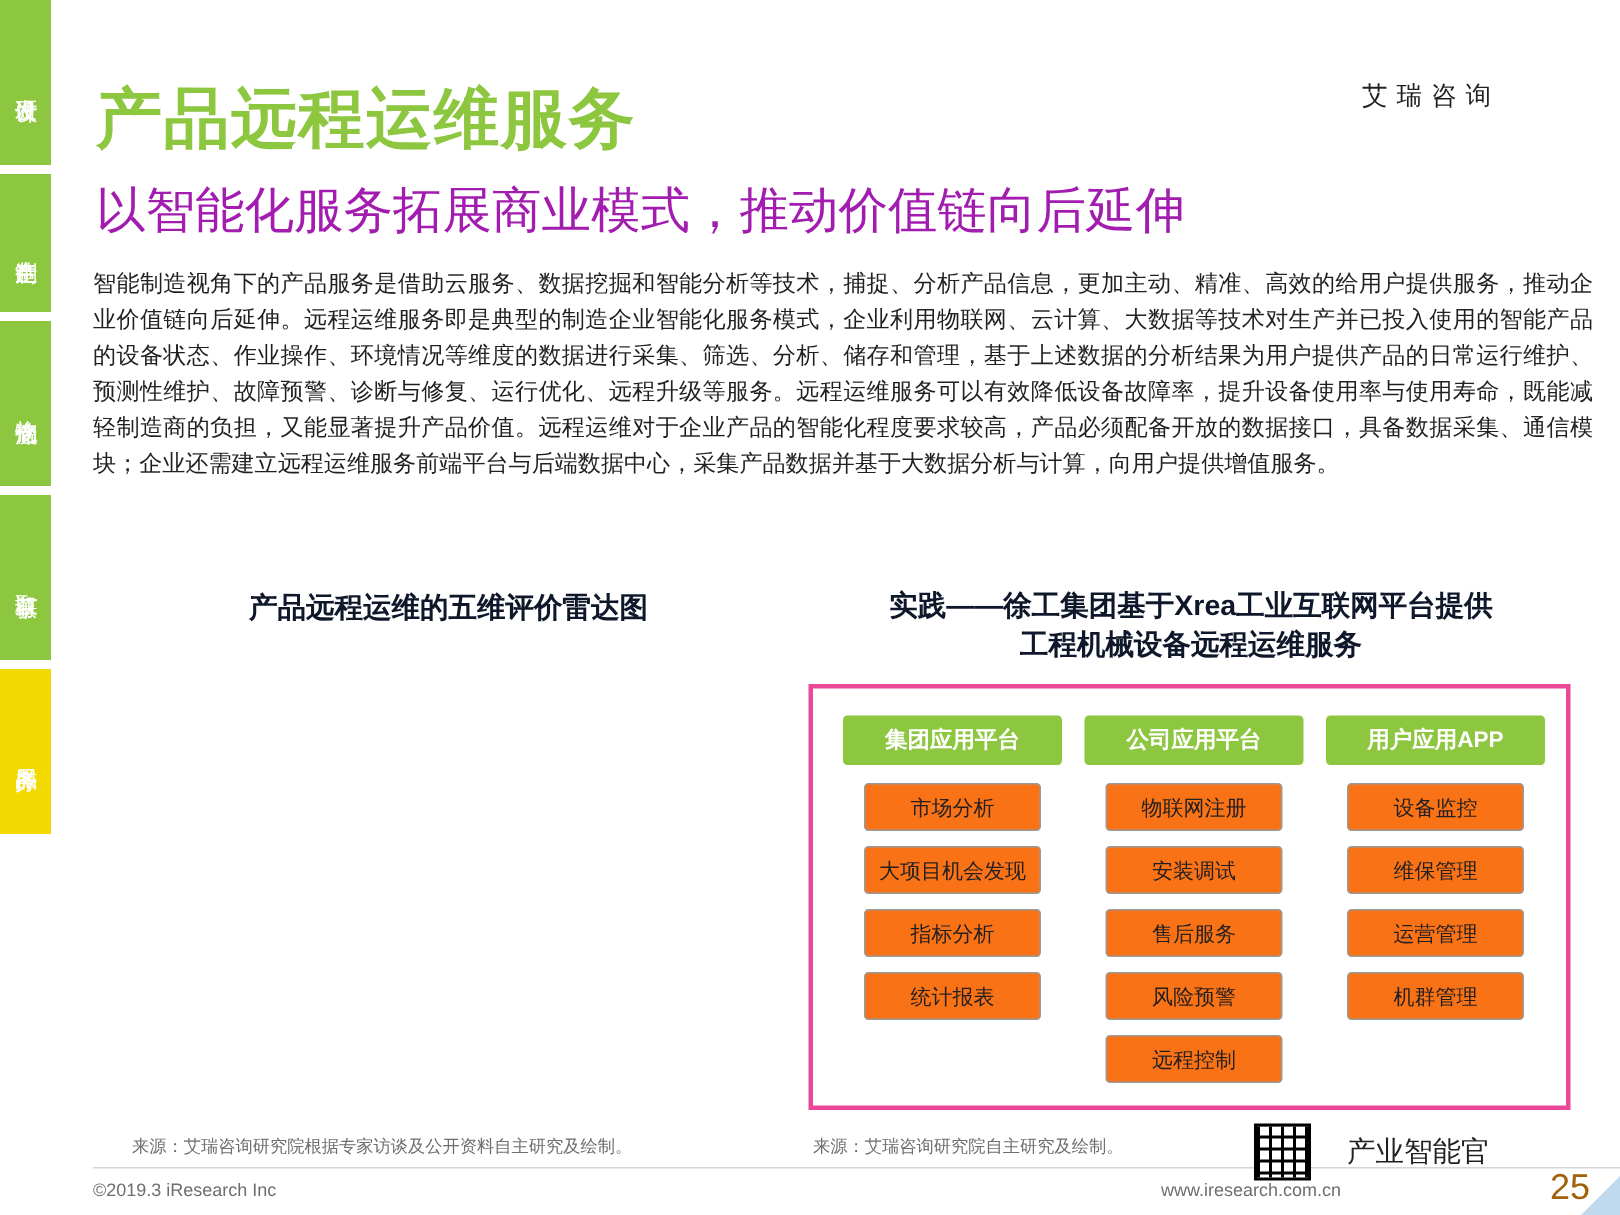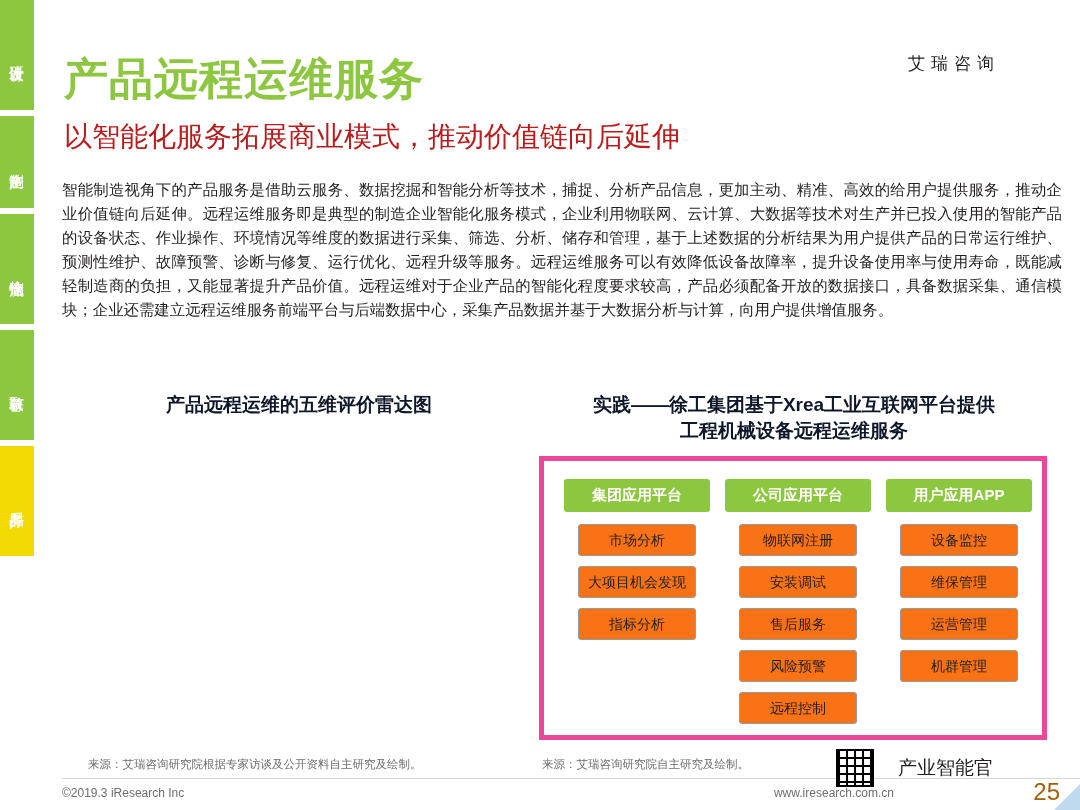--- a/index.html
+++ b/index.html
@@ -57,22 +57,22 @@
     position: absolute;
     left: 30px; top: 50px;
     font-size: 44px;
     color: #8dc63f;
     font-weight: bold;
     letter-spacing: 1px;
   }
   .subtitle {
     position: absolute;
     left: 30px; top: 118px;
-    font-size: 28px;
-    color: #b91c1c;
+    font-size: 33px;
+    color: #a21caf;
     font-weight: normal;
     letter-spacing: 0px;
   }
   .logo {
     position: absolute;
     right: 26px; top: 48px;
     width: 200px;
     text-align: center;
   }
   .logo-main {
@@ -144,21 +144,21 @@
     white-space: nowrap;
   }
 
   
   .diagram {
     position: absolute;
     left: 505px;
     top: 456px;
     width: 508px;
     height: 284px;
-    border: 5px solid #ec4899;
+    border: 3px solid #ec4899;
     background: #ffffff;
     box-sizing: border-box;
   }
   .col-wrap {
     position: absolute;
     top: 18px;
     display: flex;
     justify-content: space-between;
     width: 468px;
     left: 20px;
@@ -312,20 +312,21 @@
   </div>
 
   <div class="diagram">
     <div class="col-wrap">
 
       <div class="col">
         <div class="col-head">集团应用平台</div>
         <div class="cell">市场分析</div>
         <div class="cell">大项目机会发现</div>
         <div class="cell">指标分析</div>
+        <div class="cell">统计报表</div>
       </div>
 
       <div class="col">
         <div class="col-head">公司应用平台</div>
         <div class="cell">物联网注册</div>
         <div class="cell">安装调试</div>
         <div class="cell">售后服务</div>
         <div class="cell">风险预警</div>
         <div class="cell">远程控制</div>
       </div>

